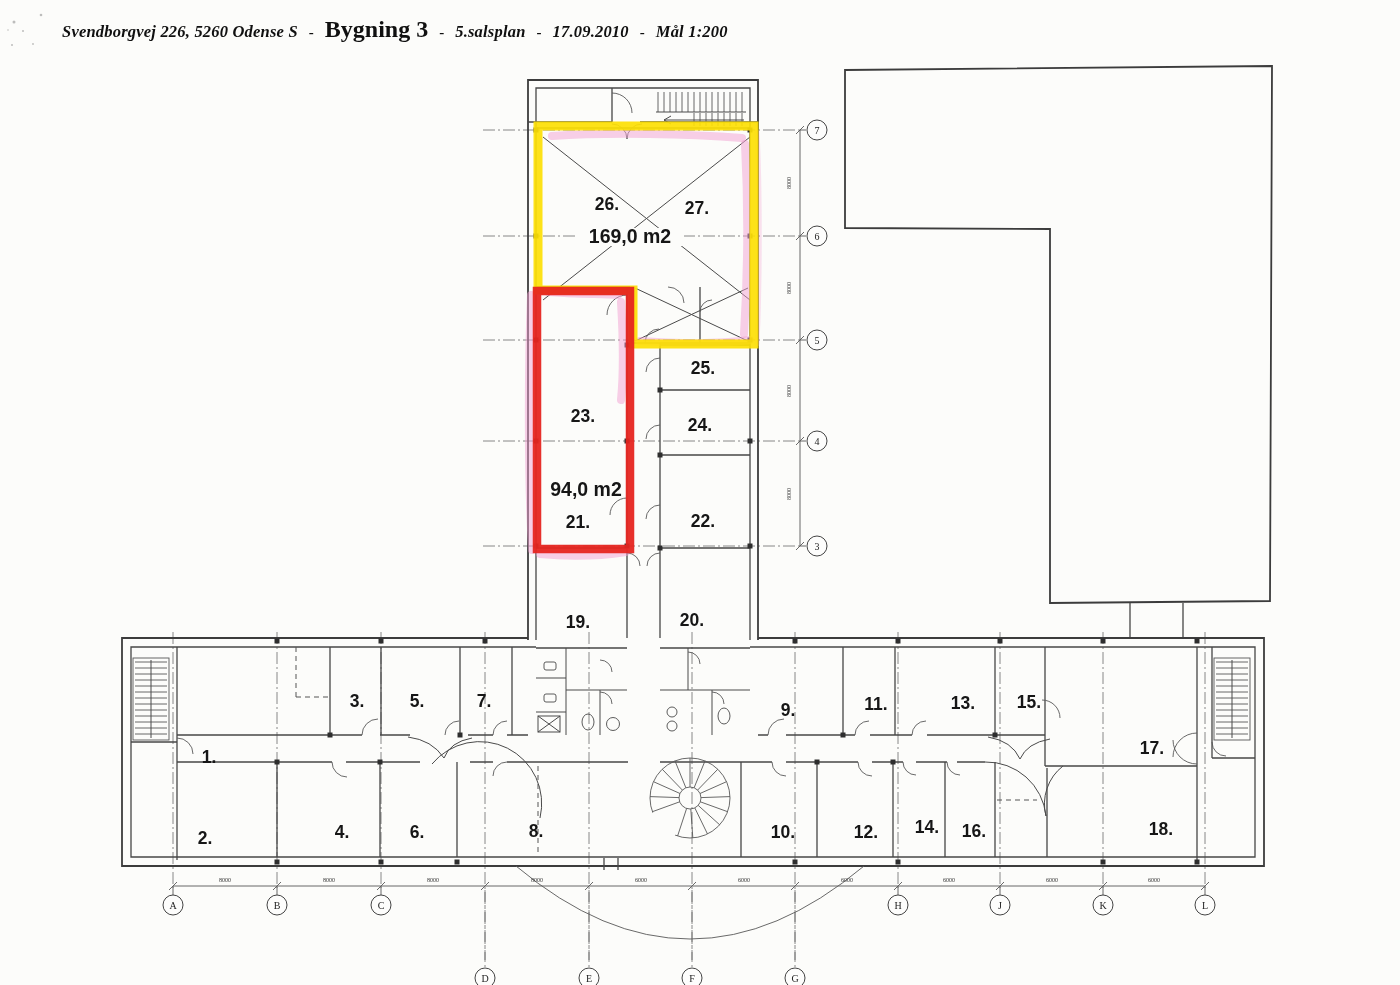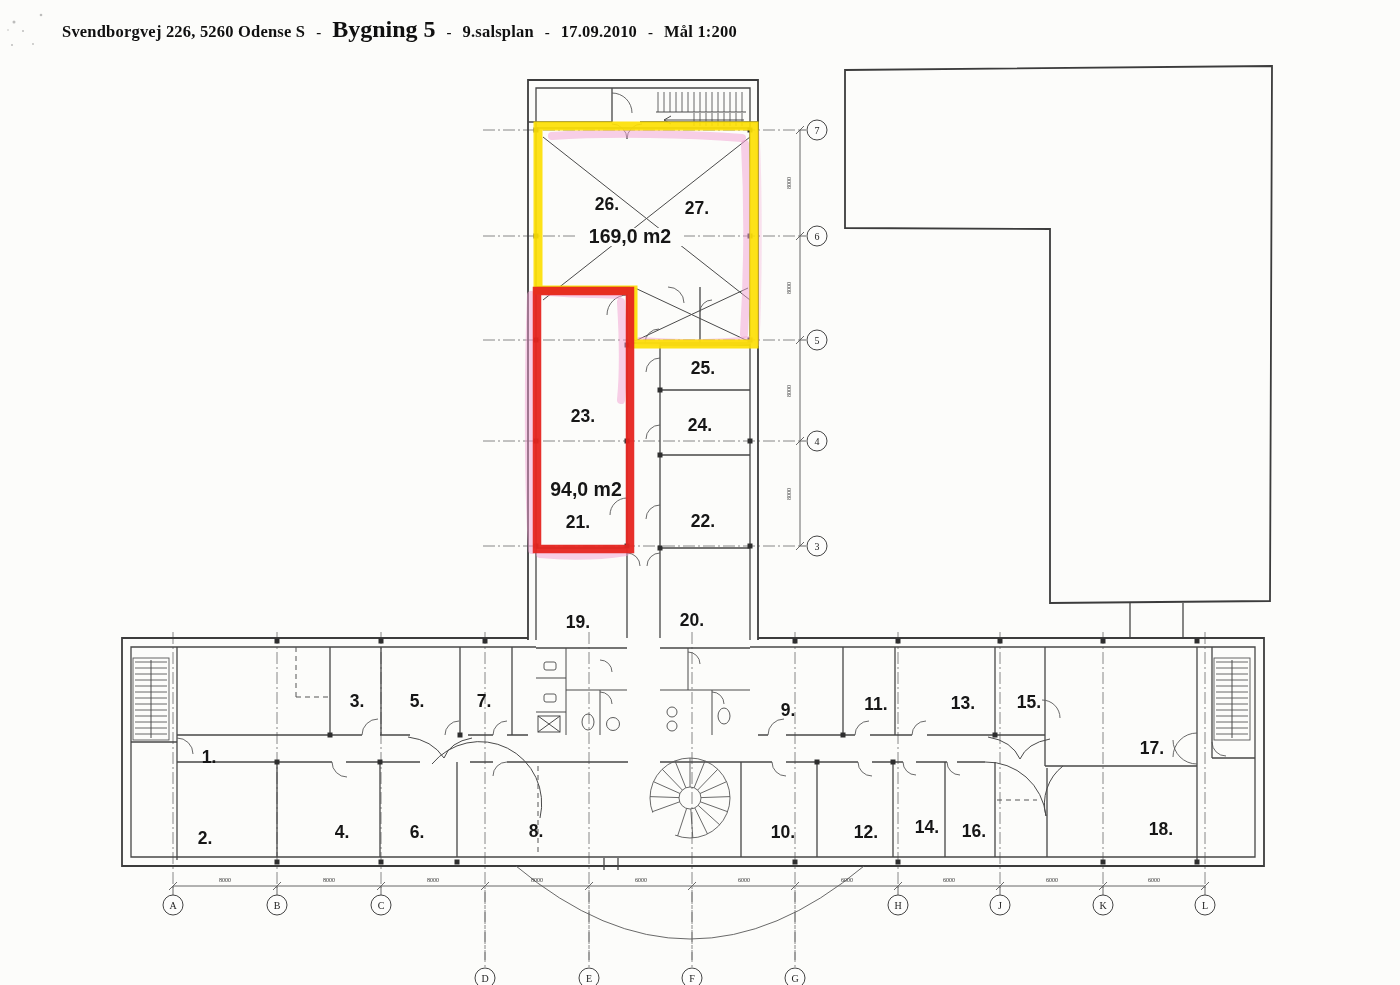--- a/index.html
+++ b/index.html
@@ -1,20 +1,20 @@
 <!DOCTYPE html>
 <html><head>
 <meta charset="utf-8">
 <style>
   html,body{margin:0;padding:0;background:#e8e8e8;}
   .page{position:relative;width:1400px;height:985px;background:#fcfcfa;overflow:hidden;
         font-family:"Liberation Sans",sans-serif;}
   .header{position:absolute;top:16px;left:62px;display:flex;align-items:baseline;gap:11px;
           font-family:"Liberation Serif",serif;color:#101010;font-weight:600;white-space:nowrap;}
-  .h-addr,.h-small{font-size:16.5px;letter-spacing:.2px;}
+  .h-addr,.h-small{font-size:16.5px;letter-spacing:.2px;font-style:italic;}
   .h-bld{font-size:24px;}
   .h-sep{font-size:15px;}
   svg{position:absolute;top:0;left:0;}
   .w18{stroke:#3c3c3c;stroke-width:1.8;fill:none;}
   .w13{stroke:#474747;stroke-width:1.3;fill:none;}
   .w10{stroke:#4a4a4a;stroke-width:1;fill:none;}
   .thin{stroke:#585858;stroke-width:.9;fill:none;}
   .dash{stroke:#555;stroke-width:1;fill:none;stroke-dasharray:5 4;}
   .dashdot{stroke:#6a6a6a;stroke-width:.8;fill:none;stroke-dasharray:12 3 2 3;}
   .bubble{fill:#fdfdfc;stroke:#444;stroke-width:1;}
@@ -31,23 +31,23 @@
   text{user-select:none;}
 </style>
 </head>
 <body>
 
 <div class="page">
 
   <div class="header">
     <span class="h-addr">Svendborgvej 226,  5260 Odense S</span>
     <span class="h-sep">-</span>
-    <span class="h-bld">Bygning 5</span>
+    <span class="h-bld">Bygning 3</span>
     <span class="h-sep">-</span>
-    <span class="h-small">9.salsplan</span>
+    <span class="h-small">5.salsplan</span>
     <span class="h-sep">-</span>
     <span class="h-small">17.09.2010</span>
     <span class="h-sep">-</span>
     <span class="h-small">Mål 1:200</span>
   </div>
 
   <svg width="1400" height="985" viewBox="0 0 1400 985">
 
     <g fill="#8a8a8a" opacity=".55">
       <circle cx="14" cy="22" r="1.5"></circle>

